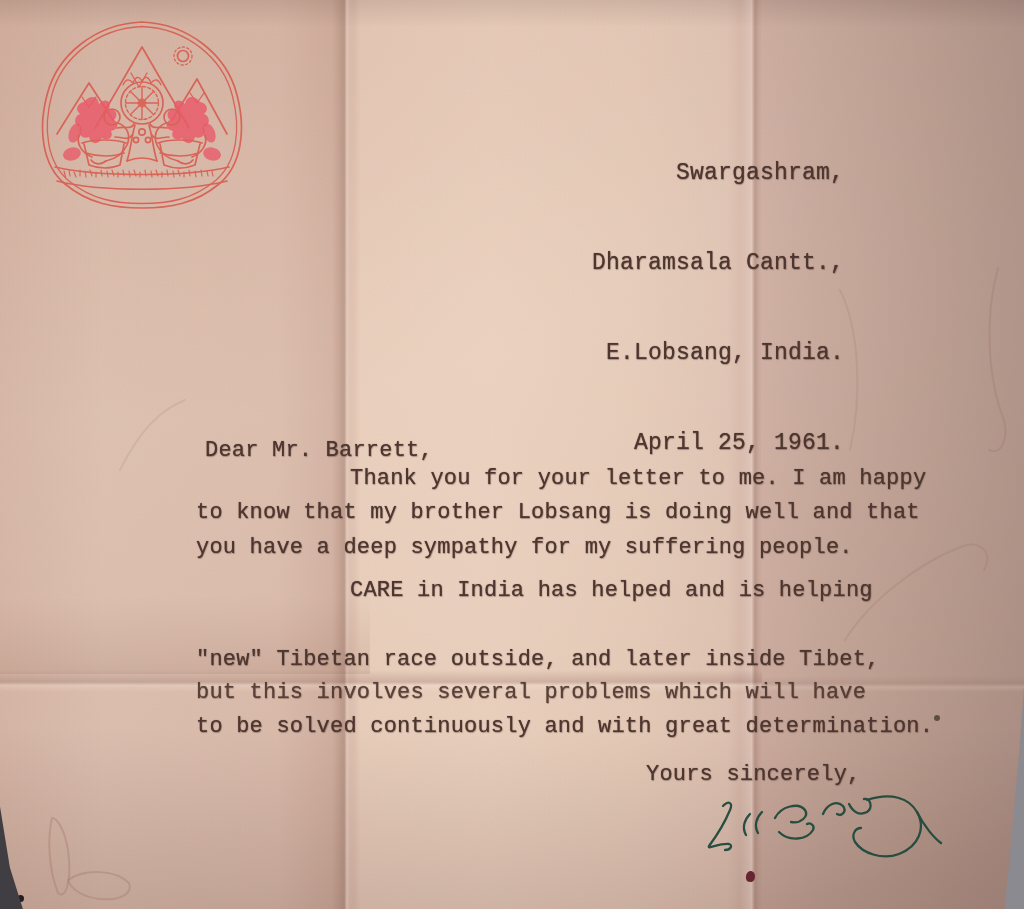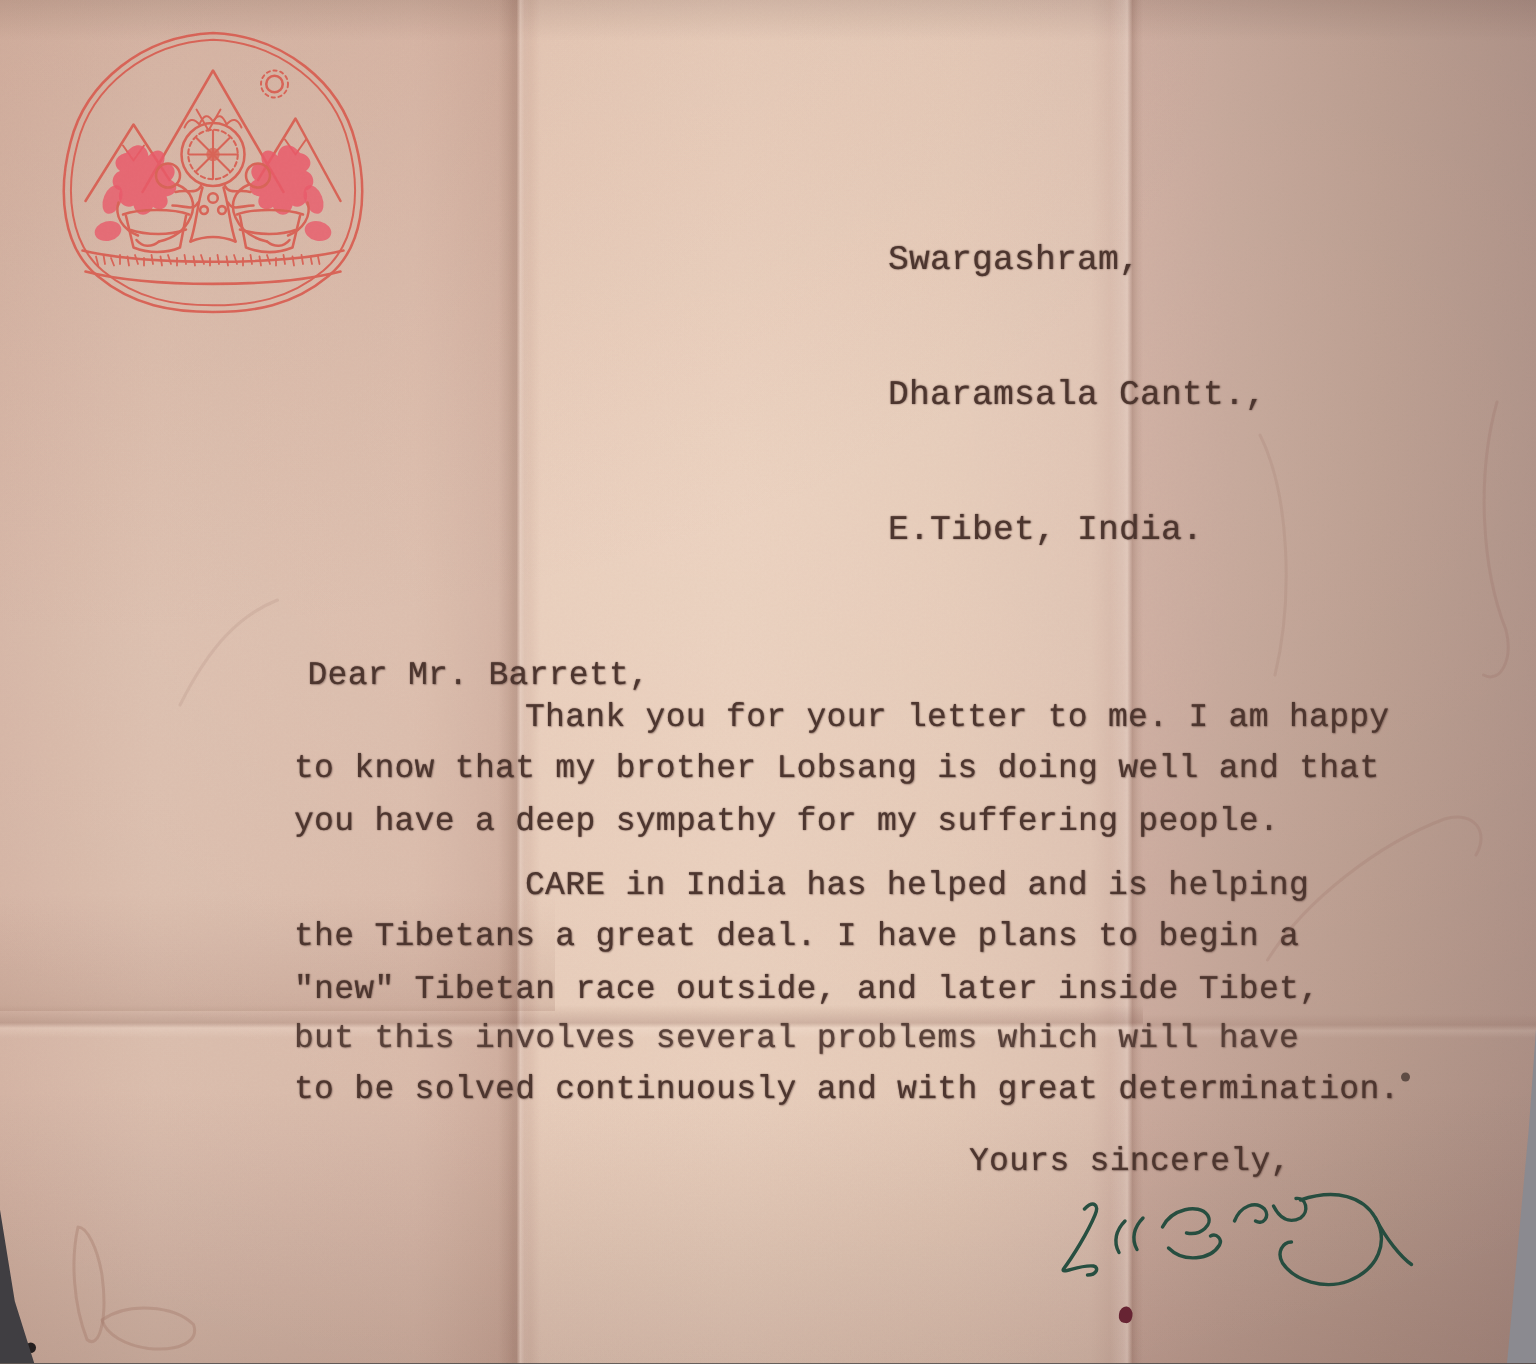--- a/index.html
+++ b/index.html
@@ -23,20 +23,21 @@
   #crease-h1b{top:676px;left:762px;width:262px;height:16px;background:linear-gradient(180deg,transparent 0%,rgba(108,66,56,0.10) 45%,rgba(255,240,228,0.14) 70%,transparent 100%);}
   #fold-shadow-left{top:596px;width:370px;height:78px;background:linear-gradient(180deg,transparent 0%,rgba(120,75,60,0.10) 80%,rgba(120,75,60,0.14) 100%);}
   
   #corner-bl{left:0;top:800px;width:26px;height:109px;background:#403e42;clip-path:polygon(0 6%,38% 62%,88% 100%,0 100%);}
   #corner-br{right:0;top:686px;width:22px;height:223px;background:#8b8a90;clip-path:polygon(100% 0,100% 100%,12% 100%,78% 30%);}
   
   .typed{
     position:absolute;color:#4d362f;font-size:22px;white-space:pre;
     text-shadow:0 0 1px rgba(77,52,45,0.75), 0.6px 0.6px 1px rgba(77,52,45,0.35);
     letter-spacing:0.2px;
+    text-align:right;
   }
   .addr{font-size:23px;line-height:30px;}
   .faded{opacity:0.92;}
   
   .dot{position:absolute;border-radius:50%;}
 </style>
 </head>
 <body>
 
 <div id="stage">
@@ -113,31 +114,31 @@
     <path d="M132,127 C142,123 165,123 176,127 M134,128 L138,149 M174,128 L169,149 M138,149 C148,153 159,153 169,149 M134,137 C146,141 161,141 172,137"></path>
 
     <path d="M29,151 C71,161 161,161 203,151"></path>
     <path d="M31,165 C73,176 159,176 201,165"></path>
     <path stroke-width="1.2" d="M38,155 l1.5,6 M43,154 l1,6 M48,156 l2,5 M54,154 l0,6 M59,155 l1,6 M64,154 l2,6 M70,156 l0,5 M75,154 l1,6 M81,155 l1,6 M86,154 l2,6 M92,156 l0,5 M97,154 l1,6 M103,155 l1,6 M108,154 l2,6 M114,156 l0,5 M119,154 l1,6 M125,155 l1,6 M130,154 l2,6 M136,156 l0,5 M141,154 l1,6 M147,155 l1,6 M152,154 l2,6 M158,156 l0,5 M163,154 l1,6 M169,155 l1,6 M175,154 l1,6 M181,155 l1,5 M186,155 l1,5"></path>
   </svg>
 
   <div class="typed addr" style="left:592px;top:98px">
     <div>Swargashram,</div>
     <div>Dharamsala Cantt.,</div>
-    <div>E.Tibet, India.</div>
+    <div>E.Lobsang, India.</div>
+    <div>April 25, 1961.</div>
   </div>
 
   <div class="typed" style="left:205px;top:438px">Dear Mr. Barrett,</div>
 
   <div class="typed" style="left:350px;top:466px">Thank you for your letter to me. I am happy</div>
   <div class="typed" style="left:196px;top:500px">to know that my brother Lobsang is doing well and that</div>
   <div class="typed" style="left:350px;top:578px">CARE in India has helped and is helping</div>
 
   <div class="typed" style="left:196px;top:535px">you have a deep sympathy for my suffering people.</div>
-  <div class="typed" style="left:196px;top:612px">the Tibetans a great deal. I have plans to begin a</div>
   <div class="typed" style="left:196px;top:647px">"new" Tibetan race outside, and later inside Tibet,</div>
   <div class="typed faded" style="left:196px;top:680px">but this involves several problems which will have</div>
   <div class="typed" style="left:646px;top:762px">Yours sincerely,</div>
 
   <div class="typed" style="left:196px;top:714px">to be solved continuously and with great determination.</div>
 
   <svg class="abs" style="left:695px;top:788px" width="260" height="85" viewBox="0 0 260 85" fill="none" stroke="#1f4a3c" stroke-width="2.3" stroke-linecap="round" stroke-linejoin="round" opacity="0.95">
     <path d="M28,18 C34,12 38,15 35,22 C30,34 20,50 14,58 C12,62 24,55 34,56 C38,57 36,62 30,62"></path>
     <path d="M55,26 C49,32 47,40 51,47"></path>
     <path d="M67,24 C61,30 59,38 63,45"></path>

